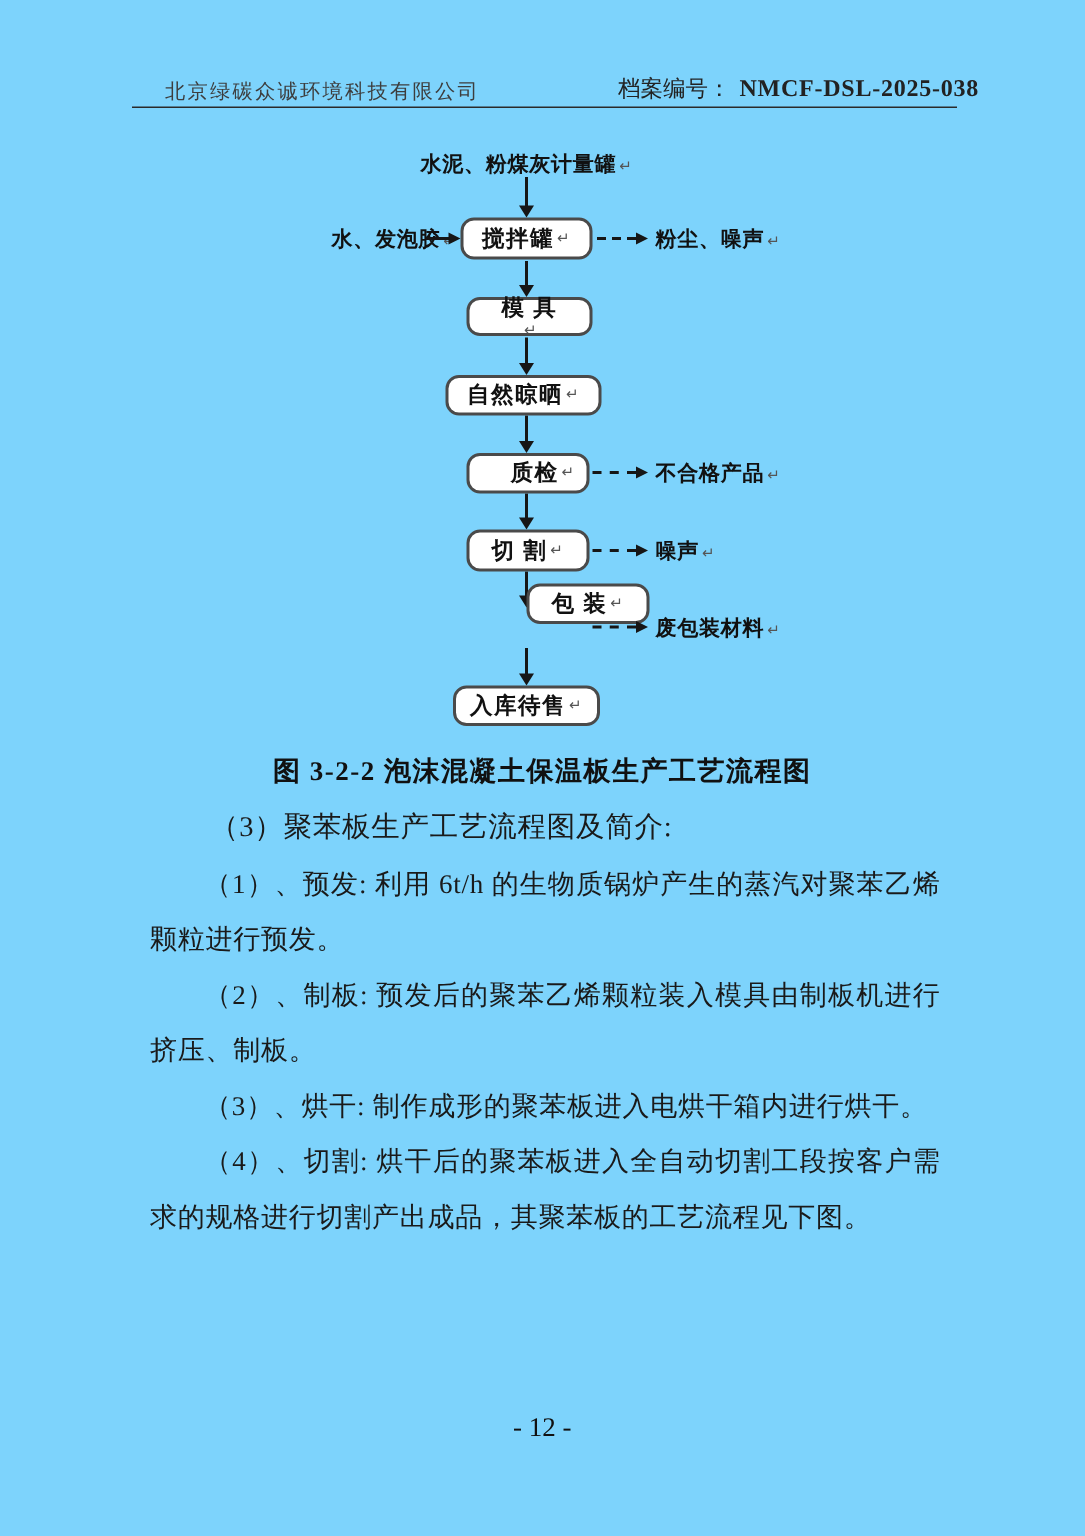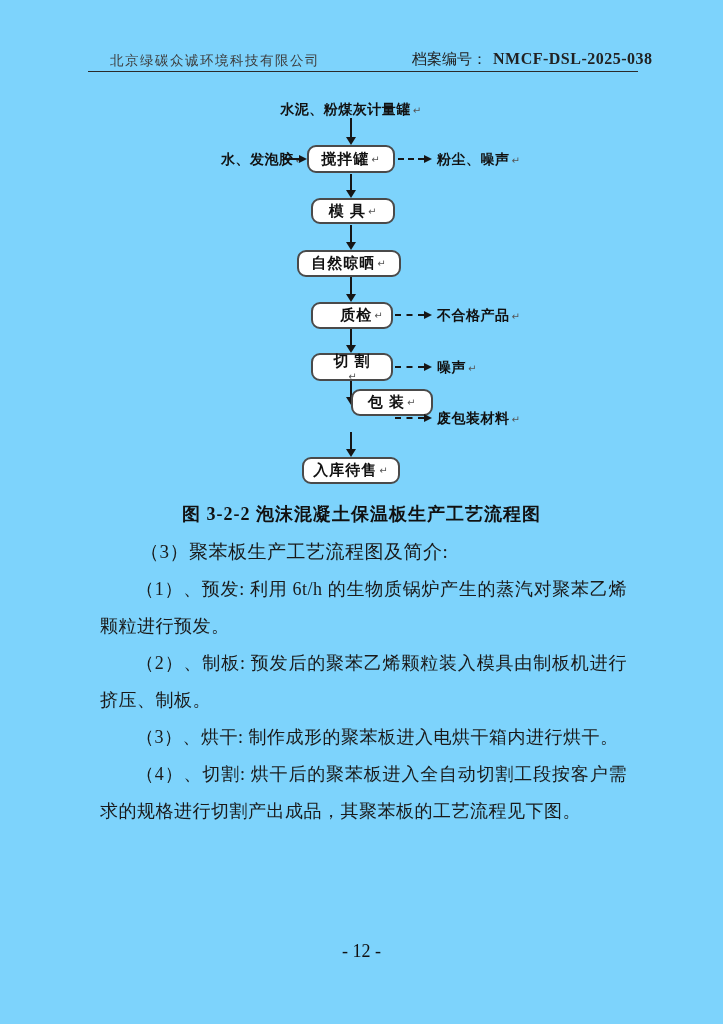--- a/index.html
+++ b/index.html
@@ -120,33 +120,33 @@
 
     <div class="flabel" style="left:221px; top:151px;">
       <span>水、发泡胶</span><span class="ret">↵</span>
     </div>
     <div class="harrow" style="left:284px; top:158px; width:16px;"></div>
 
     <div class="fbox" style="left:307px; top:145px; width:88px; height:28px;">
       <span>搅拌罐</span>
         <span class="ret">↵</span>
     </div>
-    <div class="fbox" style="left:311px; top:198px; width:84px; height:26px;">
+    <div class="fbox" style="left:311px; top:198px; width:84px; height:26px;flex-direction:column;">
       <span>模 具</span>
         <span class="ret">↵</span>
     </div>
     <div class="fbox" style="left:297px; top:250px; width:104px; height:27px;">
       <span>自然晾晒</span>
         <span class="ret">↵</span>
     </div>
     <div class="fbox" style="left:311px; top:302px; width:82px; height:27px;padding-left:20px;">
       <span>质检</span>
         <span class="ret">↵</span>
     </div>
-    <div class="fbox" style="left:311px; top:353px; width:82px; height:28px;flex-direction:column;">
+    <div class="fbox" style="left:311px; top:353px; width:82px; height:28px;">
       <span>切 割</span>
         <span class="ret">↵</span>
     </div>
     <div class="fbox" style="left:311px; top:389px; width:82px; height:27px;margin-left:40px;">
       <span>包 装</span>
         <span class="ret">↵</span>
     </div>
     <div class="fbox" style="left:302px; top:457px; width:98px; height:27px;">
       <span>入库待售</span>
         <span class="ret">↵</span>

